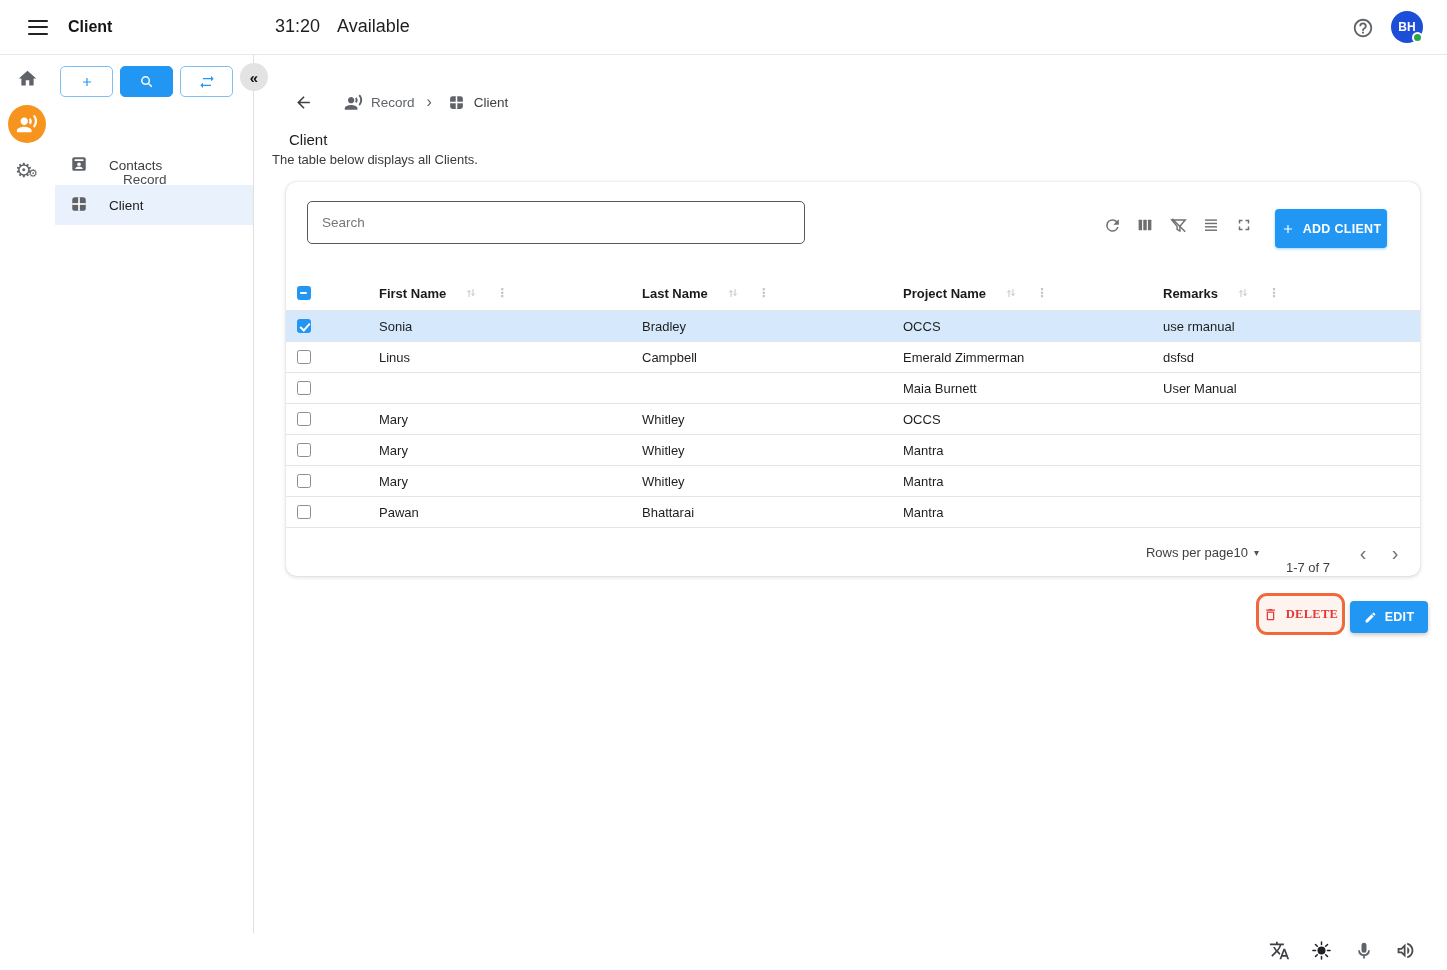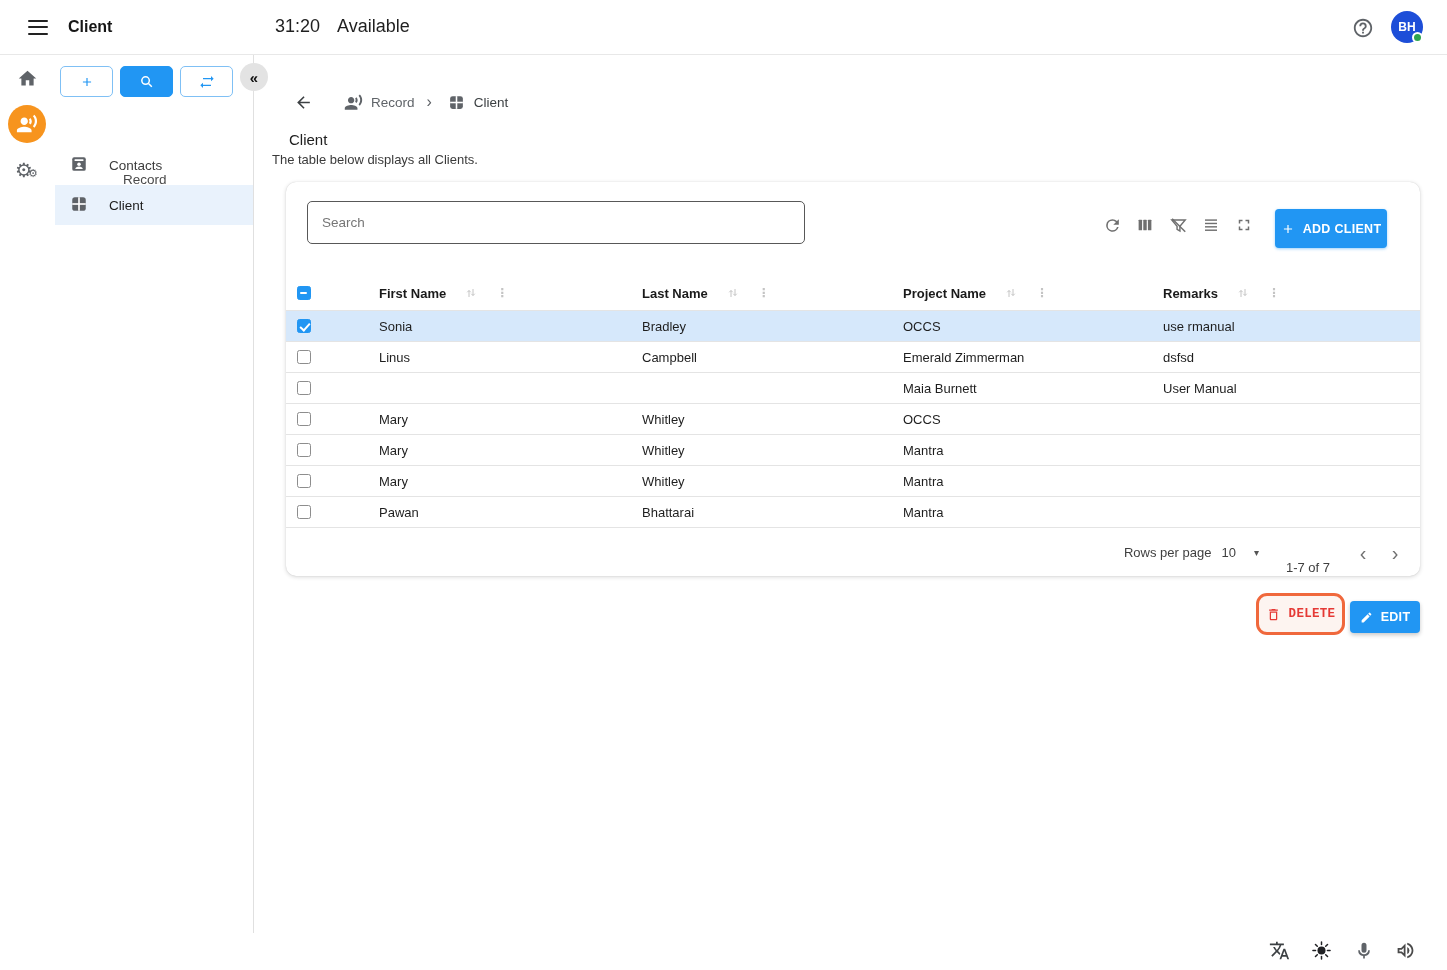--- a/index.html
+++ b/index.html
@@ -81,35 +81,35 @@
         position:relative; cursor:pointer; }
   .cb.checked, .cb.indet { background:#2196f3; border-color:#2196f3; }
   .cb.checked::after { content:""; position:absolute; left:3.6px; top:0.6px; width:4px; height:8px;
         border:solid #fff; border-width:0 2px 2px 0; transform:rotate(42deg); }
   .cb.indet::after { content:""; position:absolute; left:2px; top:5px; width:7px; height:2.2px;
         background:#fff; border-radius:1px; }
   .col-menu { font-size:12px; color:#c4c4c4; cursor:pointer; }
 
   .pagination { position:absolute; left:0; bottom:0; width:1134px; height:47px; display:flex;
                 align-items:center; justify-content:flex-end; padding-right:14px; font-size:13px; color:#3f3f3f; }
-  .rpp-label { margin-right:10px; }
-  .rpp-select { display:flex; align-items:center; gap:18px; cursor:pointer; }
+  .rpp-label { }
+  .rpp-select { display:flex; align-items:center; gap:6px; cursor:pointer; }
   .rpp-caret { font-size:10px; color:#555; }
   .page-range { margin-left:27px;margin-top:29px; }
   .page-nav { margin-left:22px; display:flex; gap:10px; }
   .page-chev { width:22px; height:22px; font-size:20px; color:#6f6f6f; display:flex; align-items:center;
                justify-content:center; cursor:pointer; line-height:1; }
 
   
   .delete-ring { position:absolute; left:1256px; top:593px; width:89px; height:42px;
                  border:3.5px solid #f0683c; border-radius:11px; background:#fdf4f0;
                  display:flex; align-items:center; justify-content:center; cursor:pointer; }
   .delete-inner { display:flex; align-items:center; gap:8px; font-size:12.5px; font-weight:700;
                   letter-spacing:.3px; color:#e53935; }
-  .edit-btn { position:absolute; left:1350px; top:601px; width:70px; height:32px; background:#2196f3;
+  .edit-btn { position:absolute; left:1350px; top:601px; width:78px; height:32px; background:#2196f3;
               border:none; border-radius:4px; color:#fff; font-size:12.5px; font-weight:700;
               letter-spacing:.3px; display:flex; align-items:center; justify-content:center; gap:8px;
               cursor:pointer; box-shadow:0 2px 4px rgba(0,0,0,.22); font-family:inherit; }
 
   
   .bottom-icons { position:absolute; right:31px; bottom:9px; display:flex; gap:21px; }
   .bottom-icons .tool-ic { width:21px; height:21px; }
 </style>
 </head>
 <body>
@@ -385,21 +385,21 @@
       </span>
       <span class="page-range">1-7 of 7</span>
       <span class="page-nav">
         <span class="page-chev">‹</span>
         <span class="page-chev">›</span>
       </span>
     </div>
   </section>
 
   <div class="delete-ring">
-    <button class="delete-inner" style="background:none;border:none;cursor:pointer;font-family:Liberation Mono, monospace;align-items:center;">
+    <button class="delete-inner" style="background:none;border:none;cursor:pointer;font-family:Liberation Serif, serif;align-items:center;">
       <svg width="15" height="15" viewBox="0 0 24 24" fill="#e53935">
           <path d="M16 9v10H8V9h8m-1.5-6h-5l-1 1H5v2h14V4h-3.5l-1-1zM18 7H6v12c0 1.1.9 2 2 2h8c1.1 0 2-.9 2-2V7z"></path>
         </svg>
       <span class="delete-inner">DELETE</span>
     </button>
   </div>
   <button class="edit-btn">
     <svg width="13" height="13" viewBox="0 0 24 24" fill="#fff">
         <path d="M3 17.25V21h3.75L17.81 9.94l-3.75-3.75L3 17.25zM20.71 7.04a1 1 0 0 0 0-1.41l-2.34-2.34a1 1 0 0 0-1.41 0l-1.83 1.83 3.75 3.75 1.83-1.83z"></path>
       </svg>

